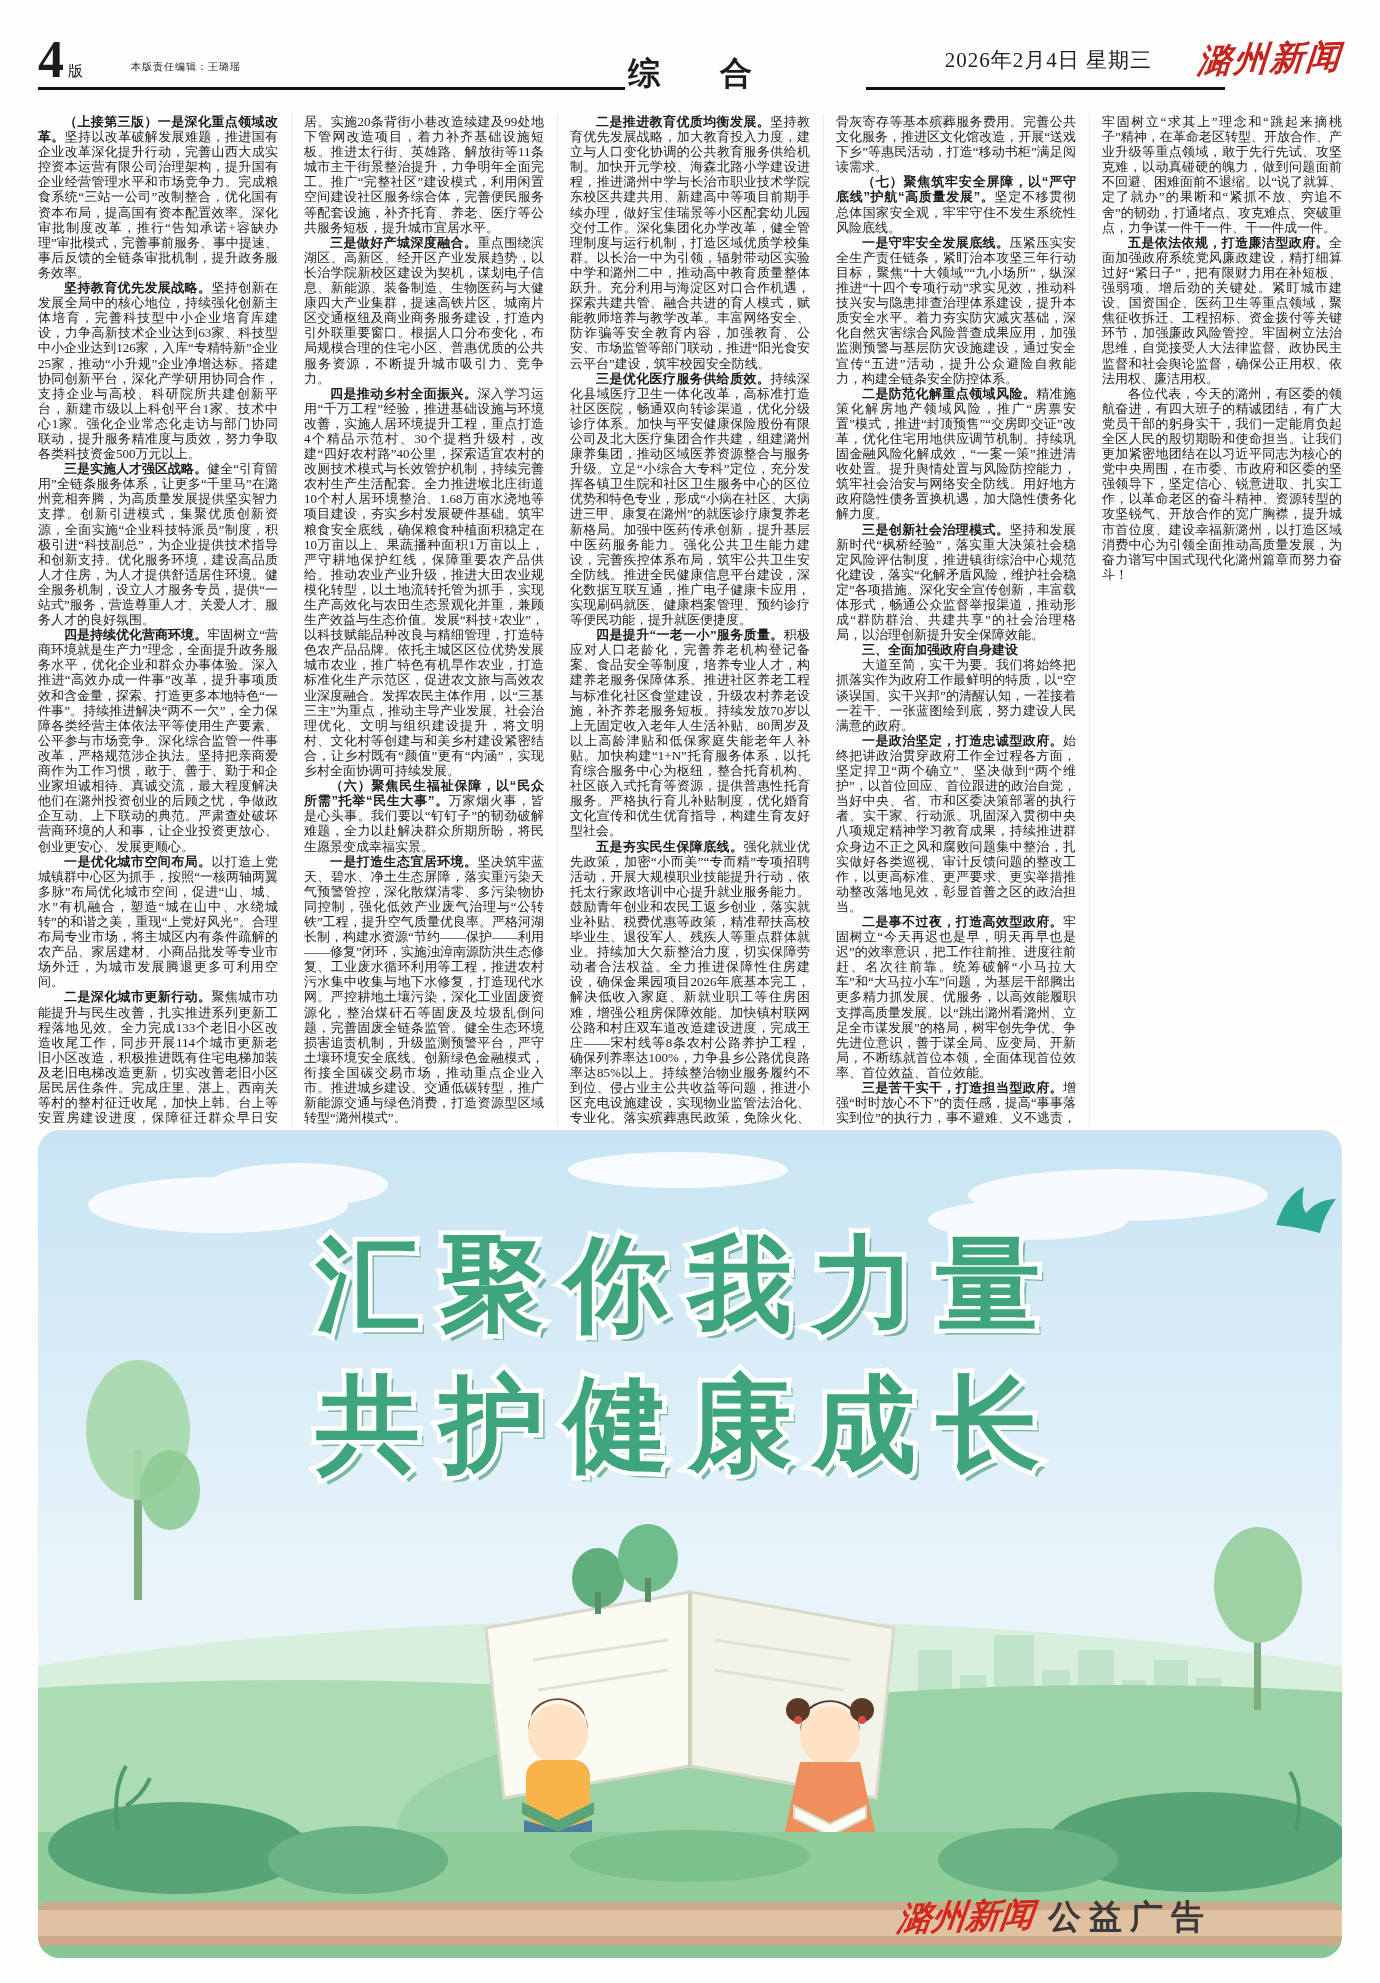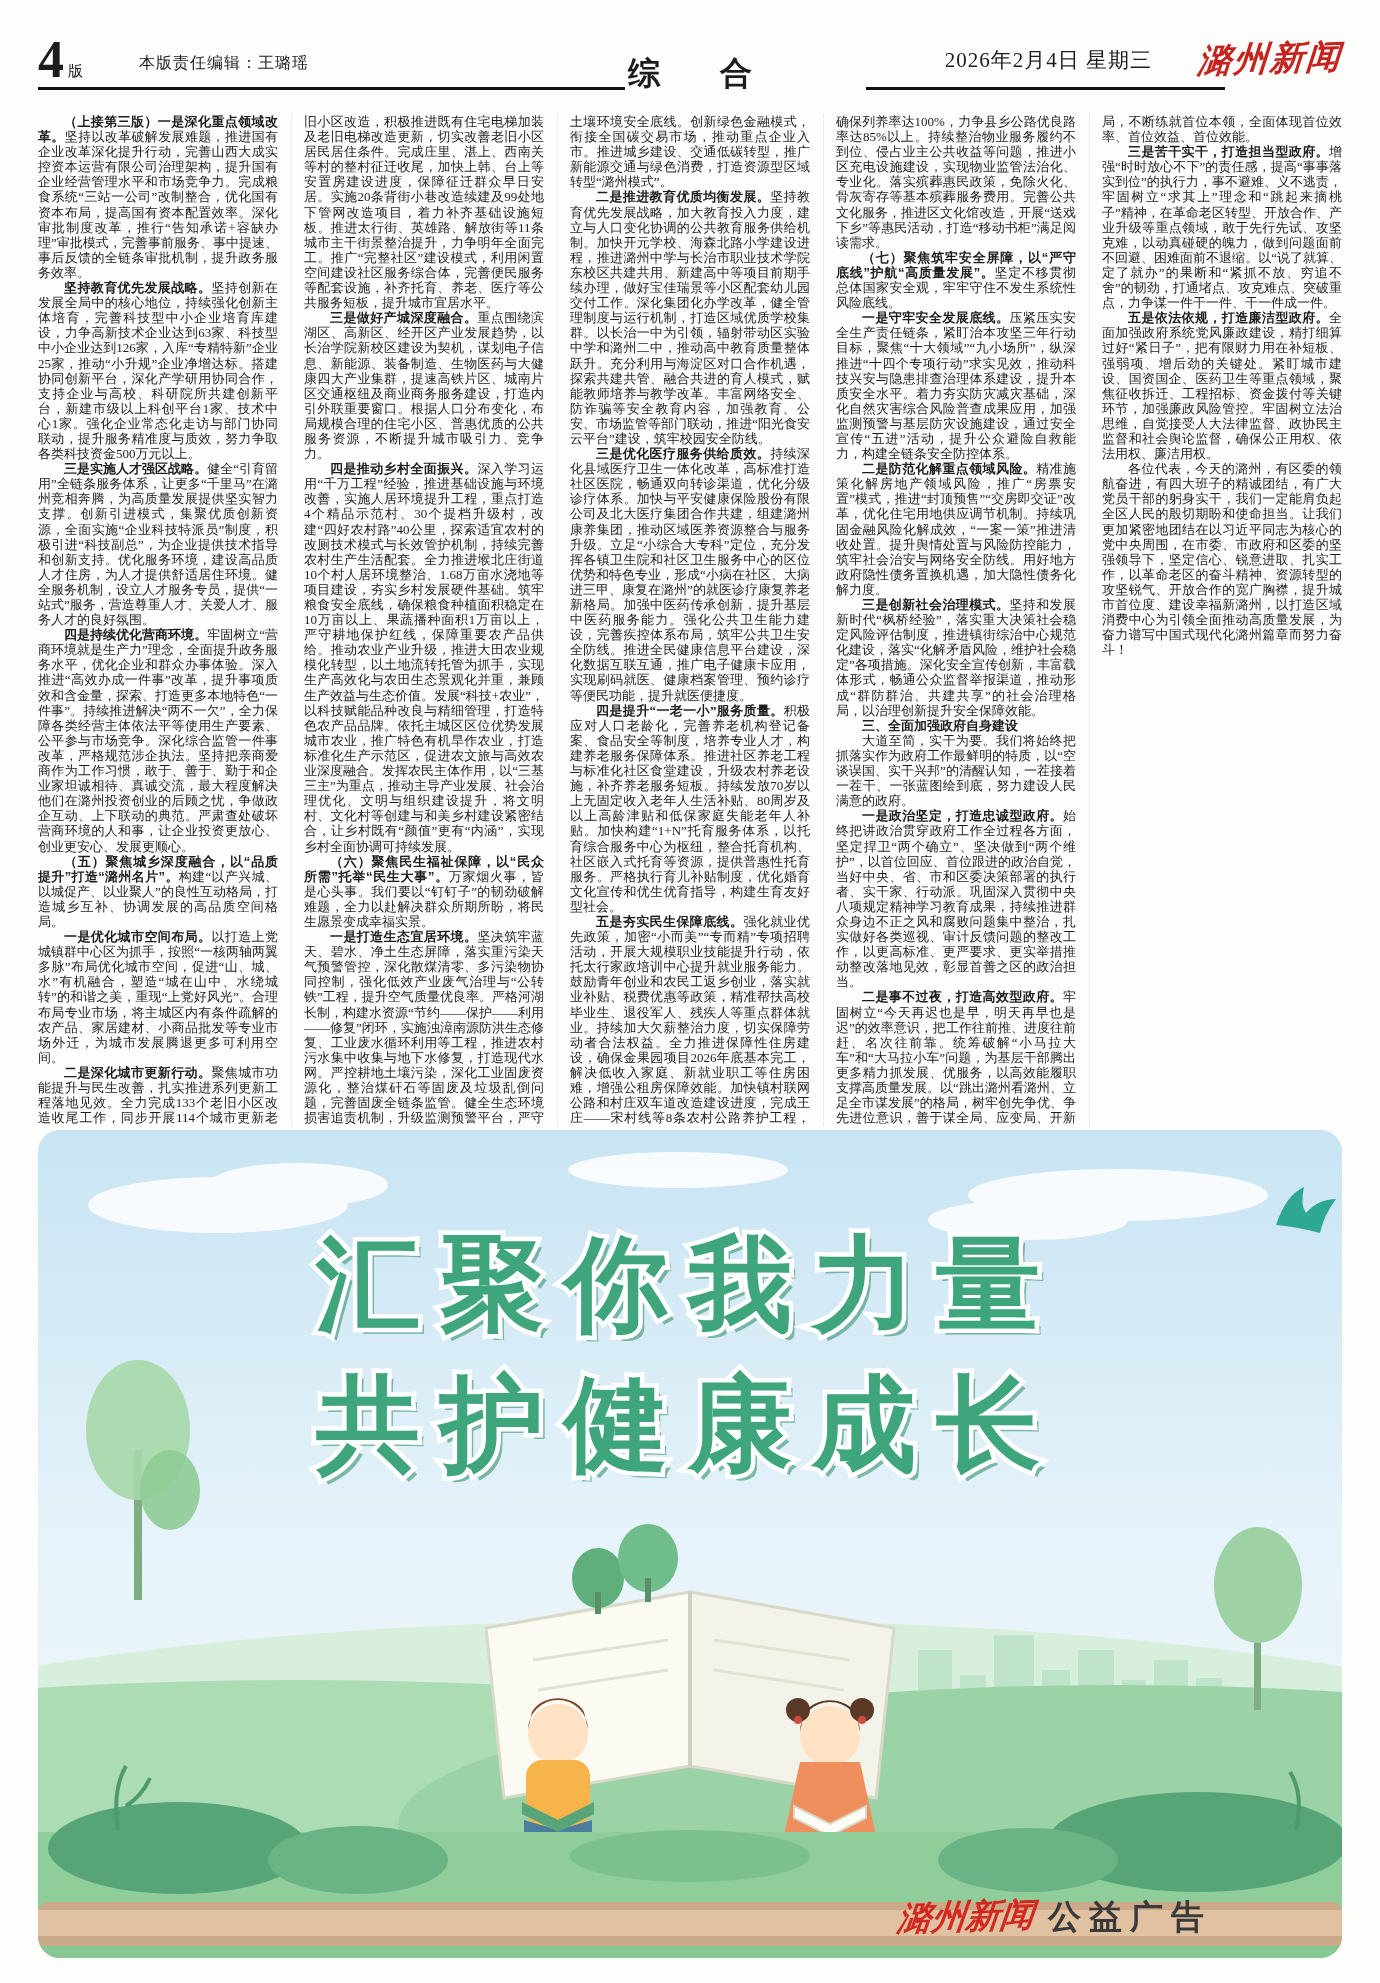--- a/index.html
+++ b/index.html
@@ -6,21 +6,21 @@
   .page{position:relative;width:1380px;height:1983px;margin:0 auto;background:#fdfdfb;
         font-family:"Liberation Serif",serif;color:#1c1c1c;overflow:hidden;}
   
   .header{position:relative;height:72px;margin:18px 38px 0 38px;}
   .rule{position:absolute;bottom:0;height:3px;background:#111;}
   .rule-left{left:0;width:45%;}
   .rule-right{left:63.5%;width:27.5%;}
   .pageno-wrap{position:absolute;left:0;bottom:6px;display:flex;align-items:flex-end;}
   .pageno{font-size:52px;font-weight:bold;line-height:0.9;font-family:"Liberation Serif",serif;}
   .pageno-label{font-size:15px;margin-left:4px;margin-bottom:3px;}
-  .editor{position:absolute;left:101px;bottom:16px;font-size:16px;letter-spacing:1px;font-family:"Liberation Sans",sans-serif;text-align:right;}
+  .editor{position:absolute;left:93px;bottom:16px;font-size:10px;letter-spacing:1px;font-family:"Liberation Sans",sans-serif;text-align:right;}
   .section-title{position:absolute;left:50%;transform:translateX(-50%);bottom:-6px;
         font-size:32px;font-weight:bold;letter-spacing:26px;padding-left:26px;
         font-family:"Liberation Serif",serif;}
   .date{position:absolute;right:190px;bottom:16px;font-size:21px;letter-spacing:1px;margin-left:23px;}
   .masthead{position:absolute;right:0;bottom:8px;font-size:34px;font-weight:bold;
         font-style:italic;color:#c5231d;transform:skewX(-6deg) rotate(-2deg);
         font-family:"Liberation Serif",serif;letter-spacing:2px;white-space:nowrap;}
   
   .article{height:1012px;margin:24px 38px 0 38px;
         column-count:5;column-gap:26px;column-fill:auto;
@@ -60,21 +60,20 @@
     <span class="masthead">潞州新闻</span>
     <span class="rule rule-left"></span>
     <span class="rule rule-right"></span>
   </div>
 
   <div class="article">
       <p><span class="lead kaiti">（上接第三版）一是深化重点领域改革。</span>坚持以改革破解发展难题，推进国有企业改革深化提升行动，完善山西大成实控资本运营有限公司治理架构，提升国有企业经营管理水平和市场竞争力。完成粮食系统“三站一公司”改制整合，优化国有资本布局，提高国有资本配置效率。深化审批制度改革，推行“告知承诺+容缺办理”审批模式，完善事前服务、事中提速、事后反馈的全链条审批机制，提升政务服务效率。</p>
       <p><span class="lead kaiti">坚持教育优先发展战略。</span>坚持创新在发展全局中的核心地位，持续强化创新主体培育，完善科技型中小企业培育库建设，力争高新技术企业达到63家、科技型中小企业达到126家，入库“专精特新”企业25家，推动“小升规”企业净增达标。搭建协同创新平台，深化产学研用协同合作，支持企业与高校、科研院所共建创新平台，新建市级以上科创平台1家、技术中心1家。强化企业常态化走访与部门协同联动，提升服务精准度与质效，努力争取各类科技资金500万元以上。</p>
       <p><span class="lead kaiti">三是实施人才强区战略。</span>健全“引育留用”全链条服务体系，让更多“千里马”在潞州竞相奔腾，为高质量发展提供坚实智力支撑。创新引进模式，集聚优质创新资源，全面实施“企业科技特派员”制度，积极引进“科技副总”，为企业提供技术指导和创新支持。优化服务环境，建设高品质人才住房，为人才提供舒适居住环境。健全服务机制，设立人才服务专员，提供“一站式”服务，营造尊重人才、关爱人才、服务人才的良好氛围。</p>
       <p><span class="lead kaiti">四是持续优化营商环境。</span>牢固树立“营商环境就是生产力”理念，全面提升政务服务水平，优化企业和群众办事体验。深入推进“高效办成一件事”改革，提升事项质效和含金量，探索、打造更多本地特色“一件事”。持续推进解决“两不一欠”，全力保障各类经营主体依法平等使用生产要素、公平参与市场竞争。深化综合监管一件事改革，严格规范涉企执法。坚持把亲商爱商作为工作习惯，敢于、善于、勤于和企业家坦诚相待、真诚交流，最大程度解决他们在潞州投资创业的后顾之忧，争做政企互动、上下联动的典范。严肃查处破坏营商环境的人和事，让企业投资更放心、创业更安心、发展更顺心。</p>
-      <p><span class="lead hei">（五）聚焦城乡深度融合，以“品质提升”打造“潞州名片”。</span>构建“以产兴城、以城促产、以业聚人”的良性互动格局，打造城乡互补、协调发展的高品质空间格局。</p>
       <p><span class="lead kaiti">一是优化城市空间布局。</span>以打造上党城镇群中心区为抓手，按照“一核两轴两翼多脉”布局优化城市空间，促进“山、城、水”有机融合，塑造“城在山中、水绕城转”的和谐之美，重现“上党好风光”。合理布局专业市场，将主城区内有条件疏解的农产品、家居建材、小商品批发等专业市场外迁，为城市发展腾退更多可利用空间。</p>
       <p><span class="lead kaiti">二是深化城市更新行动。</span>聚焦城市功能提升与民生改善，扎实推进系列更新工程落地见效。全力完成133个老旧小区改造收尾工作，同步开展114个城市更新老旧小区改造，积极推进既有住宅电梯加装及老旧电梯改造更新，切实改善老旧小区居民居住条件。完成庄里、湛上、西南关等村的整村征迁收尾，加快上韩、台上等安置房建设进度，保障征迁群众早日安居。实施20条背街小巷改造续建及99处地下管网改造项目，着力补齐基础设施短板。推进太行街、英雄路、解放街等11条城市主干街景整治提升，力争明年全面完工。推广“完整社区”建设模式，利用闲置空间建设社区服务综合体，完善便民服务等配套设施，补齐托育、养老、医疗等公共服务短板，提升城市宜居水平。</p>
       <p><span class="lead kaiti">三是做好产城深度融合。</span>重点围绕滨湖区、高新区、经开区产业发展趋势，以长治学院新校区建设为契机，谋划电子信息、新能源、装备制造、生物医药与大健康四大产业集群，提速高铁片区、城南片区交通枢纽及商业商务服务建设，打造内引外联重要窗口。根据人口分布变化，布局规模合理的住宅小区、普惠优质的公共服务资源，不断提升城市吸引力、竞争力。</p>
       <p><span class="lead kaiti">四是推动乡村全面振兴。</span>深入学习运用“千万工程”经验，推进基础设施与环境改善，实施人居环境提升工程，重点打造4个精品示范村、30个提档升级村，改建“四好农村路”40公里，探索适宜农村的改厕技术模式与长效管护机制，持续完善农村生产生活配套。全力推进堠北庄街道10个村人居环境整治、1.68万亩水浇地等项目建设，夯实乡村发展硬件基础。筑牢粮食安全底线，确保粮食种植面积稳定在10万亩以上、果蔬播种面积1万亩以上，严守耕地保护红线，保障重要农产品供给。推动农业产业升级，推进大田农业规模化转型，以土地流转托管为抓手，实现生产高效化与农田生态景观化并重，兼顾生产效益与生态价值。发展“科技+农业”，以科技赋能品种改良与精细管理，打造特色农产品品牌。依托主城区区位优势发展城市农业，推广特色有机旱作农业，打造标准化生产示范区，促进农文旅与高效农业深度融合。发挥农民主体作用，以“三基三主”为重点，推动主导产业发展、社会治理优化、文明与组织建设提升，将文明村、文化村等创建与和美乡村建设紧密结合，让乡村既有“颜值”更有“内涵”，实现乡村全面协调可持续发展。</p>
       <p><span class="lead hei">（六）聚焦民生福祉保障，以“民众所需”托举“民生大事”。</span>万家烟火事，皆是心头事。我们要以“钉钉子”的韧劲破解难题，全力以赴解决群众所期所盼，将民生愿景变成幸福实景。</p>
       <p><span class="lead kaiti">一是打造生态宜居环境。</span>坚决筑牢蓝天、碧水、净土生态屏障，落实重污染天气预警管控，深化散煤清零、多污染物协同控制，强化低效产业废气治理与“公转铁”工程，提升空气质量优良率。严格河湖长制，构建水资源“节约——保护——利用——修复”闭环，实施浊漳南源防洪生态修复、工业废水循环利用等工程，推进农村污水集中收集与地下水修复，打造现代水网。严控耕地土壤污染，深化工业固废资源化，整治煤矸石等固废及垃圾乱倒问题，完善固废全链条监管。健全生态环境损害追责机制，升级监测预警平台，严守土壤环境安全底线。创新绿色金融模式，衔接全国碳交易市场，推动重点企业入市。推进城乡建设、交通低碳转型，推广新能源交通与绿色消费，打造资源型区域转型“潞州模式”。</p>
       <p><span class="lead kaiti">二是推进教育优质均衡发展。</span>坚持教育优先发展战略，加大教育投入力度，建立与人口变化协调的公共教育服务供给机制。加快开元学校、海森北路小学建设进程，推进潞州中学与长治市职业技术学院东校区共建共用、新建高中等项目前期手续办理，做好宝佳瑞景等小区配套幼儿园交付工作。深化集团化办学改革，健全管理制度与运行机制，打造区域优质学校集群。以长治一中为引领，辐射带动区实验中学和潞州二中，推动高中教育质量整体跃升。充分利用与海淀区对口合作机遇，探索共建共管、融合共进的育人模式，赋能教师培养与教学改革。丰富网络安全、防诈骗等安全教育内容，加强教育、公安、市场监管等部门联动，推进“阳光食安云平台”建设，筑牢校园安全防线。</p>
       <p><span class="lead kaiti">三是优化医疗服务供给质效。</span>持续深化县域医疗卫生一体化改革，高标准打造社区医院，畅通双向转诊渠道，优化分级诊疗体系。加快与平安健康保险股份有限公司及北大医疗集团合作共建，组建潞州康养集团，推动区域医养资源整合与服务升级。立足“小综合大专科”定位，充分发挥各镇卫生院和社区卫生服务中心的区位优势和特色专业，形成“小病在社区、大病进三甲、康复在潞州”的就医诊疗康复养老新格局。加强中医药传承创新，提升基层中医药服务能力。强化公共卫生能力建设，完善疾控体系布局，筑牢公共卫生安全防线。推进全民健康信息平台建设，深化数据互联互通，推广电子健康卡应用，实现刷码就医、健康档案管理、预约诊疗等便民功能，提升就医便捷度。</p>
       <p><span class="lead kaiti">四是提升“一老一小”服务质量。</span>积极应对人口老龄化，完善养老机构登记备案、食品安全等制度，培养专业人才，构建养老服务保障体系。推进社区养老工程与标准化社区食堂建设，升级农村养老设施，补齐养老服务短板。持续发放70岁以上无固定收入老年人生活补贴、80周岁及以上高龄津贴和低保家庭失能老年人补贴。加快构建“1+N”托育服务体系，以托育综合服务中心为枢纽，整合托育机构、社区嵌入式托育等资源，提供普惠性托育服务。严格执行育儿补贴制度，优化婚育文化宣传和优生优育指导，构建生育友好型社会。</p>
       <p><span class="lead kaiti">五是夯实民生保障底线。</span>强化就业优先政策，加密“小而美”“专而精”专项招聘活动，开展大规模职业技能提升行动，依托太行家政培训中心提升就业服务能力。鼓励青年创业和农民工返乡创业，落实就业补贴、税费优惠等政策，精准帮扶高校毕业生、退役军人、残疾人等重点群体就业。持续加大欠薪整治力度，切实保障劳动者合法权益。全力推进保障性住房建设，确保金果园项目2026年底基本完工，解决低收入家庭、新就业职工等住房困难，增强公租房保障效能。加快镇村联网公路和村庄双车道改造建设进度，完成王庄——宋村线等8条农村公路养护工程，确保列养率达100%，力争县乡公路优良路率达85%以上。持续整治物业服务履约不到位、侵占业主公共收益等问题，推进小区充电设施建设，实现物业监管法治化、专业化。落实殡葬惠民政策，免除火化、骨灰寄存等基本殡葬服务费用。完善公共文化服务，推进区文化馆改造，开展“送戏下乡”等惠民活动，打造“移动书柜”满足阅读需求。</p>

